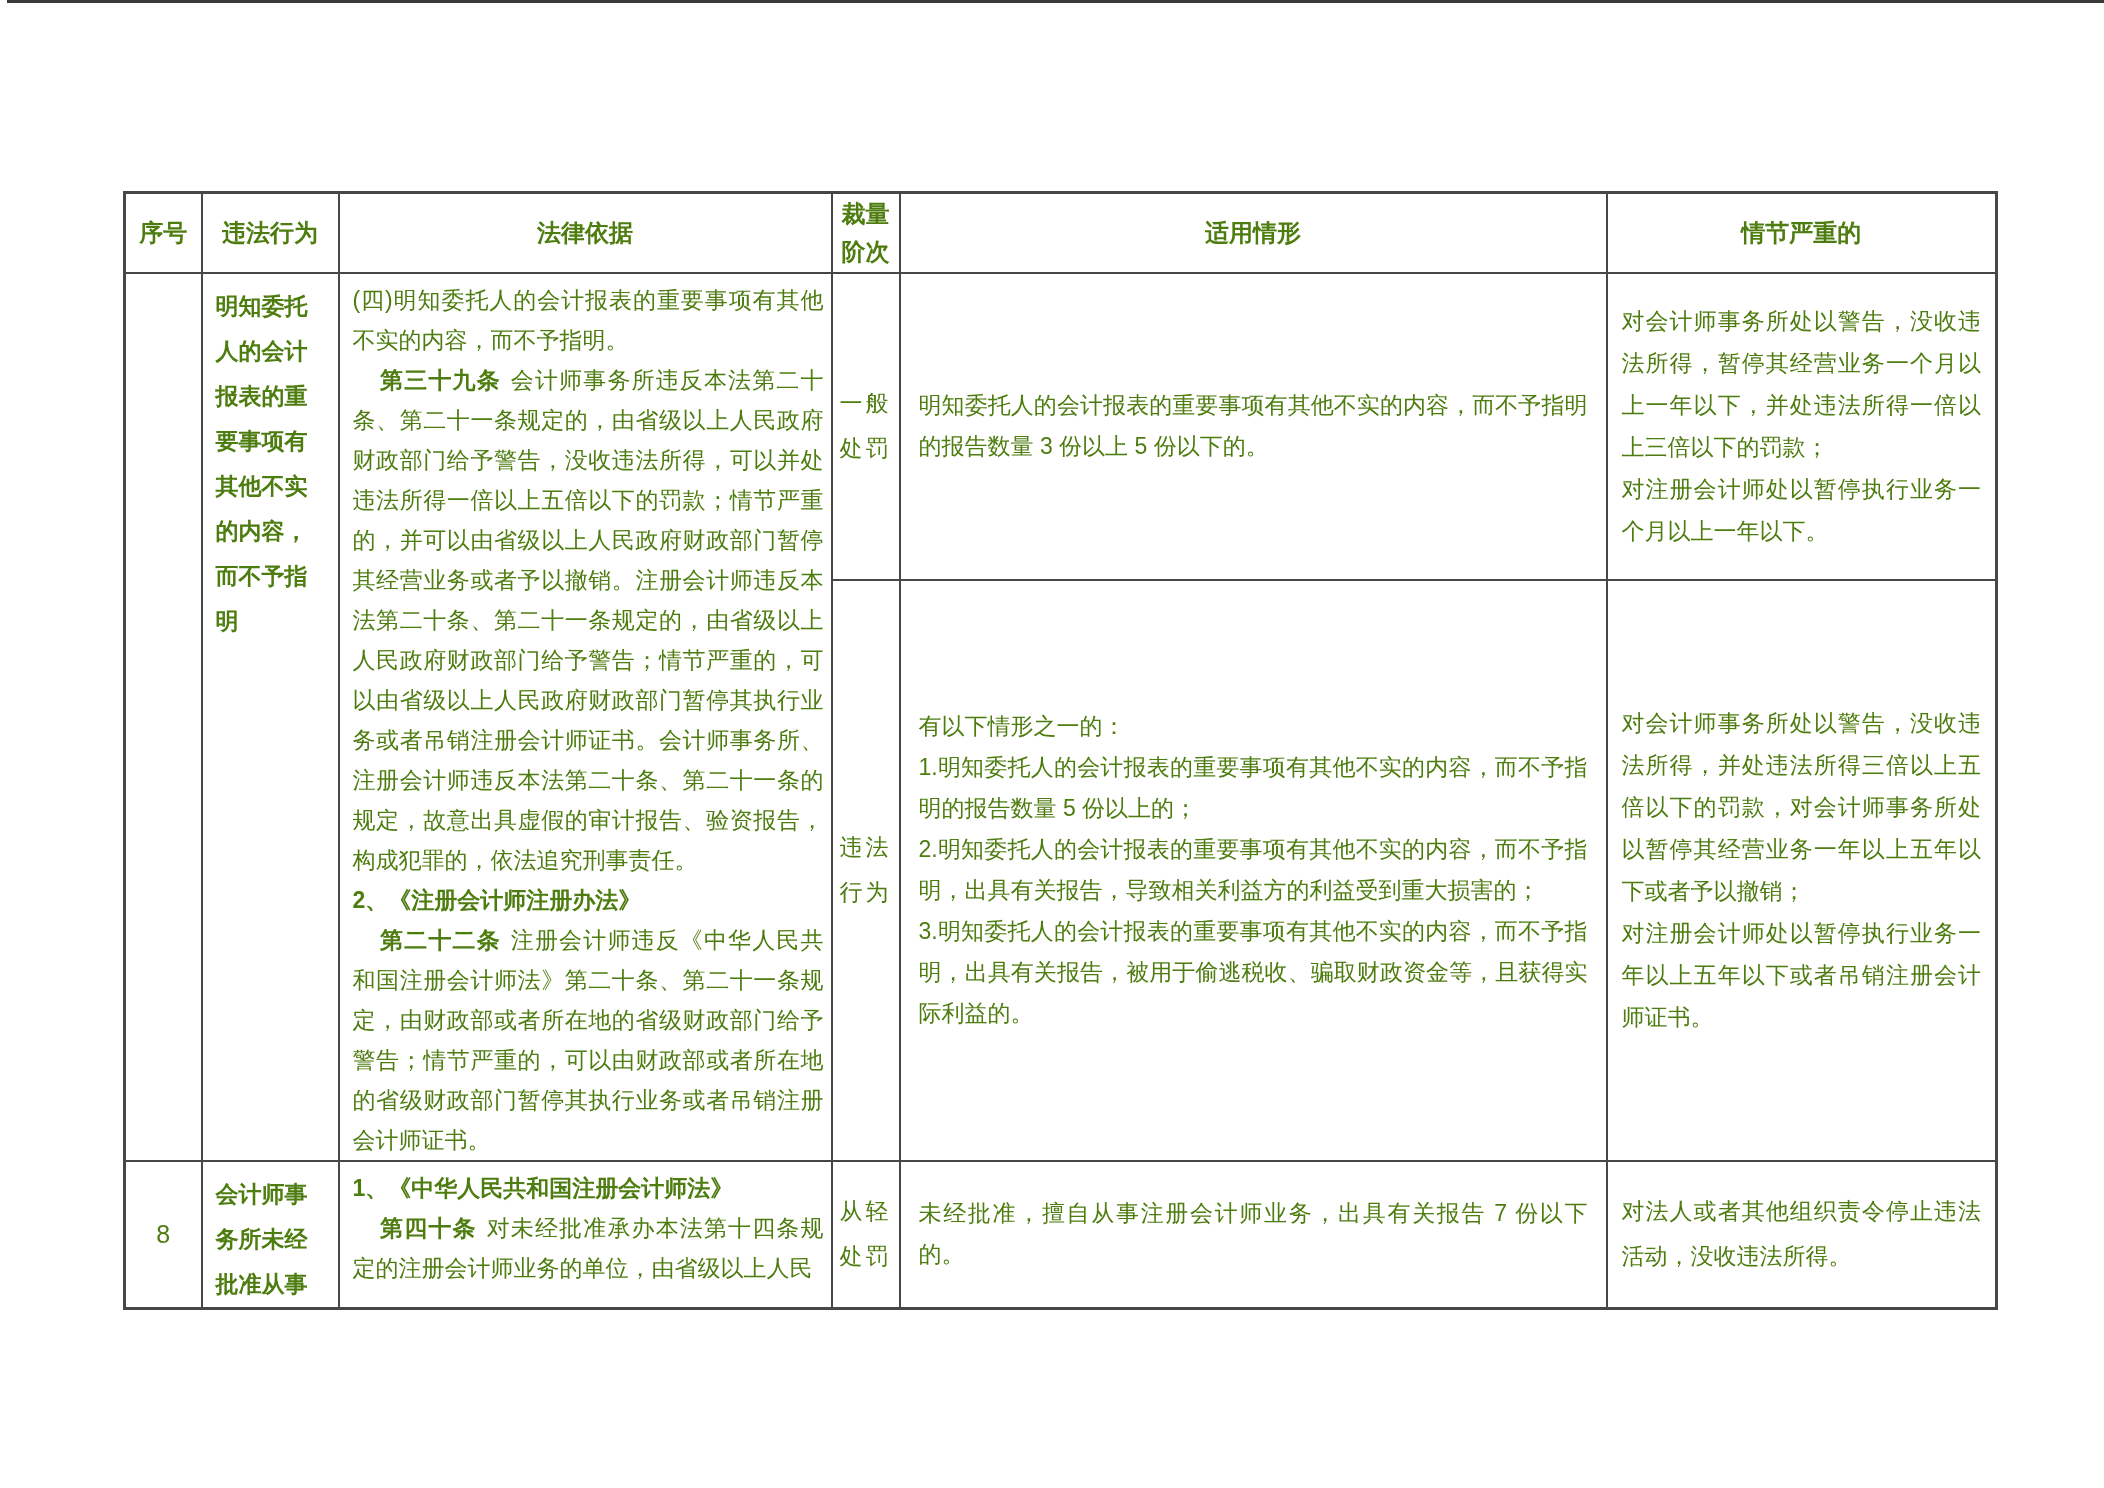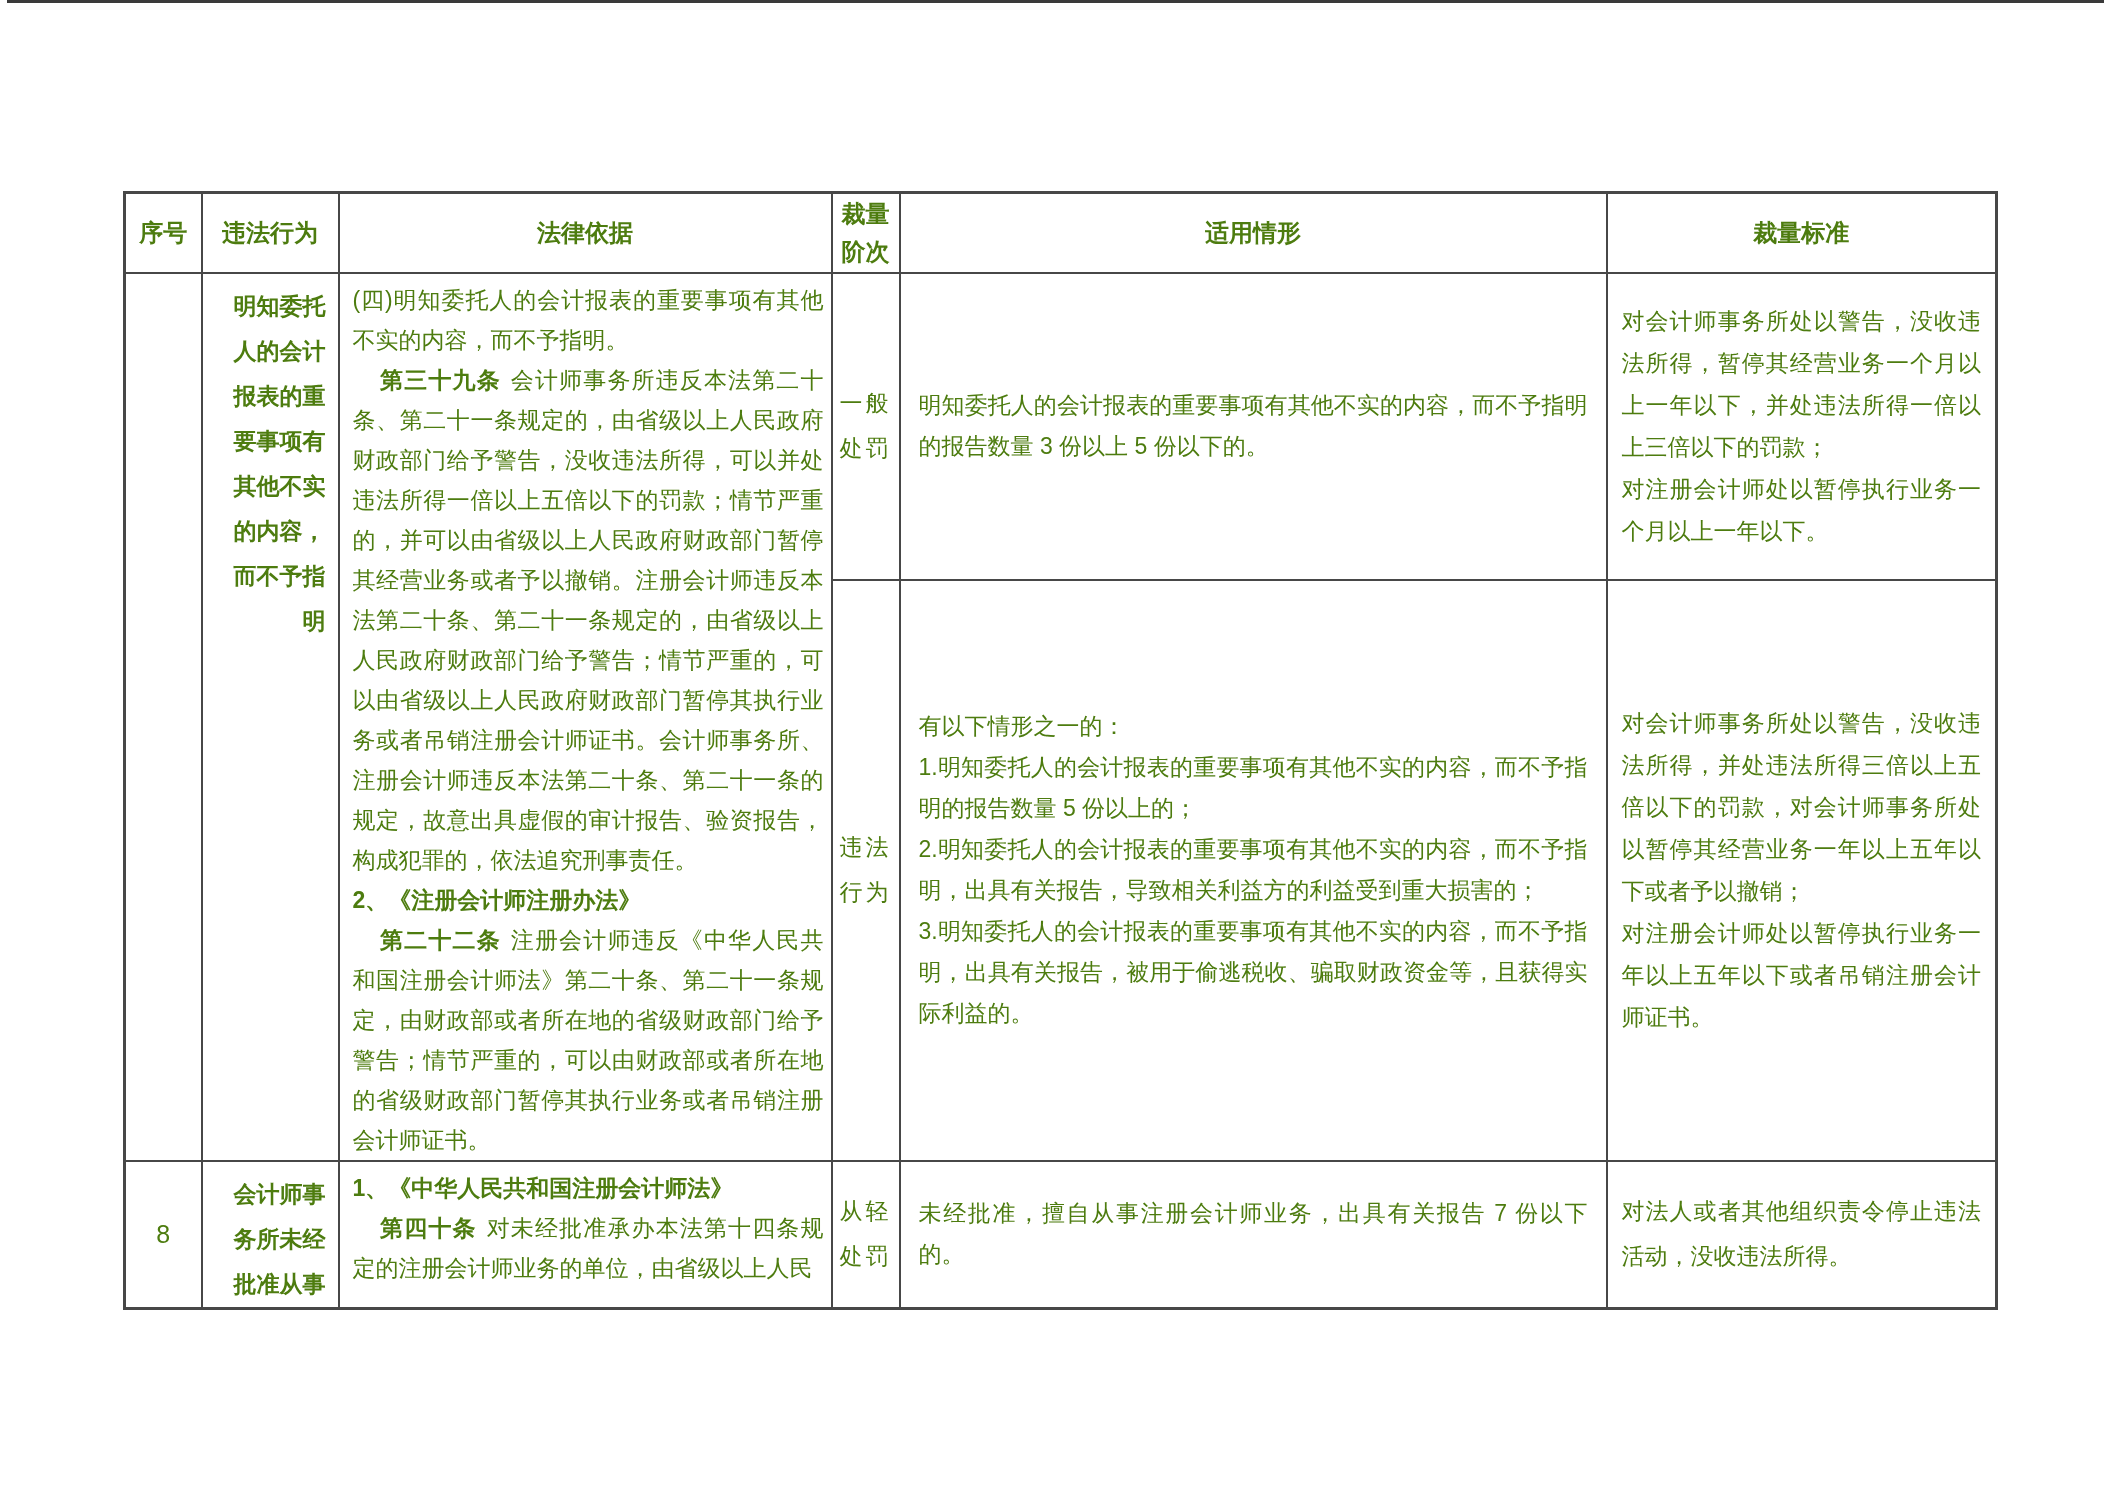--- a/index.html
+++ b/index.html
@@ -33,21 +33,21 @@
     font-weight:bold;font-size:24px;text-align:center;line-height:38px;
     padding:0 4px;
   }
   tr.h-header{height:80px;}
   tr.r7a{height:302px;}
   tr.r7b{height:571px;}
   tr.r8{height:118px;}
 
   td.serial{text-align:center;font-size:25px;}
   td.behavior{
-    vertical-align:top;text-align:right;
+    vertical-align:top;text-align:left;
     padding:10px 12px 0 13px;
     font-weight:bold;line-height:45px;
   }
   td.legal{
     vertical-align:top;text-align:justify;
     padding:6px 7px 0 13px;
     line-height:40px;
   }
   td.legal p{margin:0;}
   .indent{text-indent:1.2em;}
@@ -77,21 +77,21 @@
       <col style="width:390px">
     </colgroup>
 
     <tbody>
         <tr class="h-header">
       <th>序号</th>
       <th>违法行为</th>
       <th>法律依据</th>
       <th>裁量阶次</th>
       <th>适用情形</th>
-      <th>裁量标准</th>
+      <th>情节严重的</th>
     </tr>
 
     <tr class="r7a">
       <td class="serial" rowspan="2"></td>
       <td class="behavior" rowspan="2">明知委托人的会计报表的重要事项有其他不实的内容，而不予指明</td>
       <td class="legal" rowspan="2">
         <p>(四)明知委托人的会计报表的重要事项有其他不实的内容，而不予指明。</p>
         <p class="indent"><span class="lbl">第三十九条</span><span>会计师事务所违反本法第二十条、第二十一条规定的，由省级以上人民政府财政部门给予警告，没收违法所得，可以并处违法所得一倍以上五倍以下的罚款；情节严重的，并可以由省级以上人民政府财政部门暂停其经营业务或者予以撤销。注册会计师违反本法第二十条、第二十一条规定的，由省级以上人民政府财政部门给予警告；情节严重的，可以由省级以上人民政府财政部门暂停其执行业务或者吊销注册会计师证书。会计师事务所、注册会计师违反本法第二十条、第二十一条的规定，故意出具虚假的审计报告、验资报告，构成犯罪的，依法追究刑事责任。</span></p>
         <p class="bold">2、《注册会计师注册办法》</p>
         <p class="indent"><span class="lbl">第二十二条</span><span>注册会计师违反《中华人民共和国注册会计师法》第二十条、第二十一条规定，由财政部或者所在地的省级财政部门给予警告；情节严重的，可以由财政部或者所在地的省级财政部门暂停其执行业务或者吊销注册会计师证书。</span></p>

